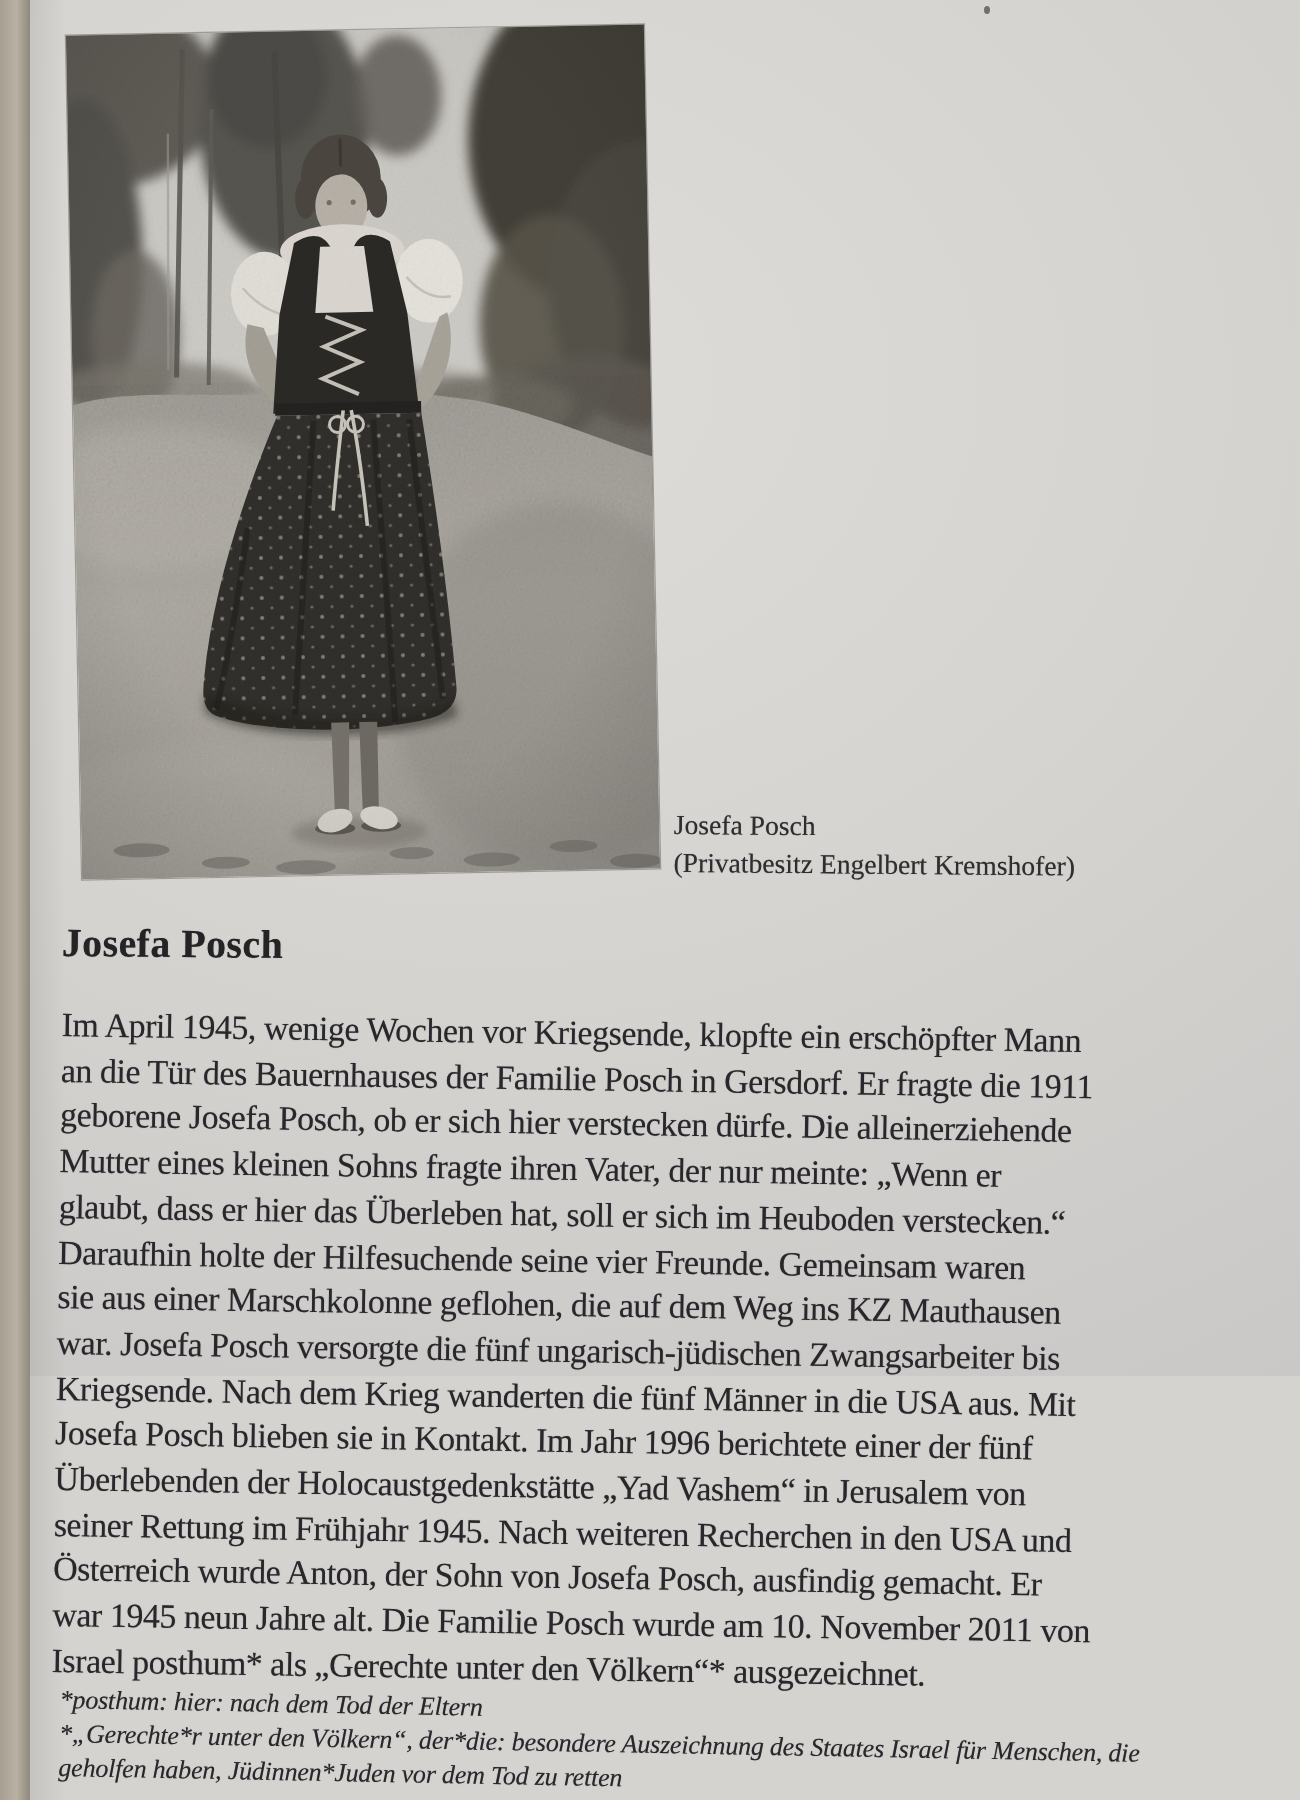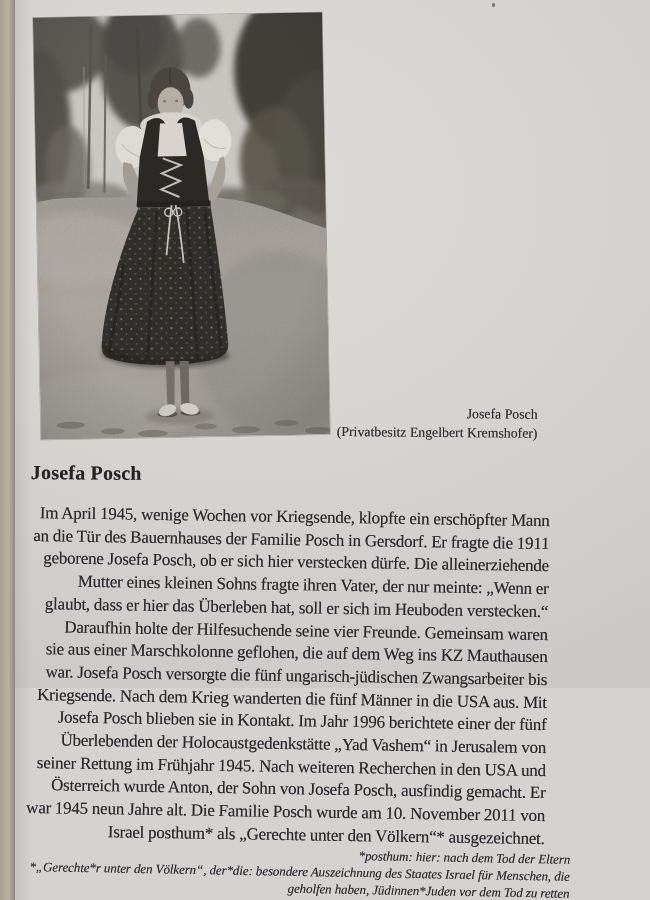--- a/index.html
+++ b/index.html
@@ -4,21 +4,20 @@
 <style>
   html,body{margin:0;padding:0;}
   body{
     width:650px;height:900px;overflow:hidden;
     font-family:"Liberation Serif", serif;
     background:#d5d3d0;
   }
   .panel{
     position:relative;width:650px;height:688px;
     background:radial-gradient(120% 90% at 38% 28%, #dedcd9 0%, #d6d4d1 45%, #c9c7c5 100%);
-    text-align:right;
   }
   .edge-strip{
     position:absolute;left:0;top:0;width:15px;height:900px;
     background:linear-gradient(90deg,#a79f92 0%,#b9b1a2 55%,#8f897e 100%);
   }
   .edge-shade{
     position:absolute;left:15px;top:0;width:18px;height:900px;
     background:linear-gradient(90deg,rgba(60,55,45,.10),rgba(60,55,45,0));
   }
   .wall-speck{

